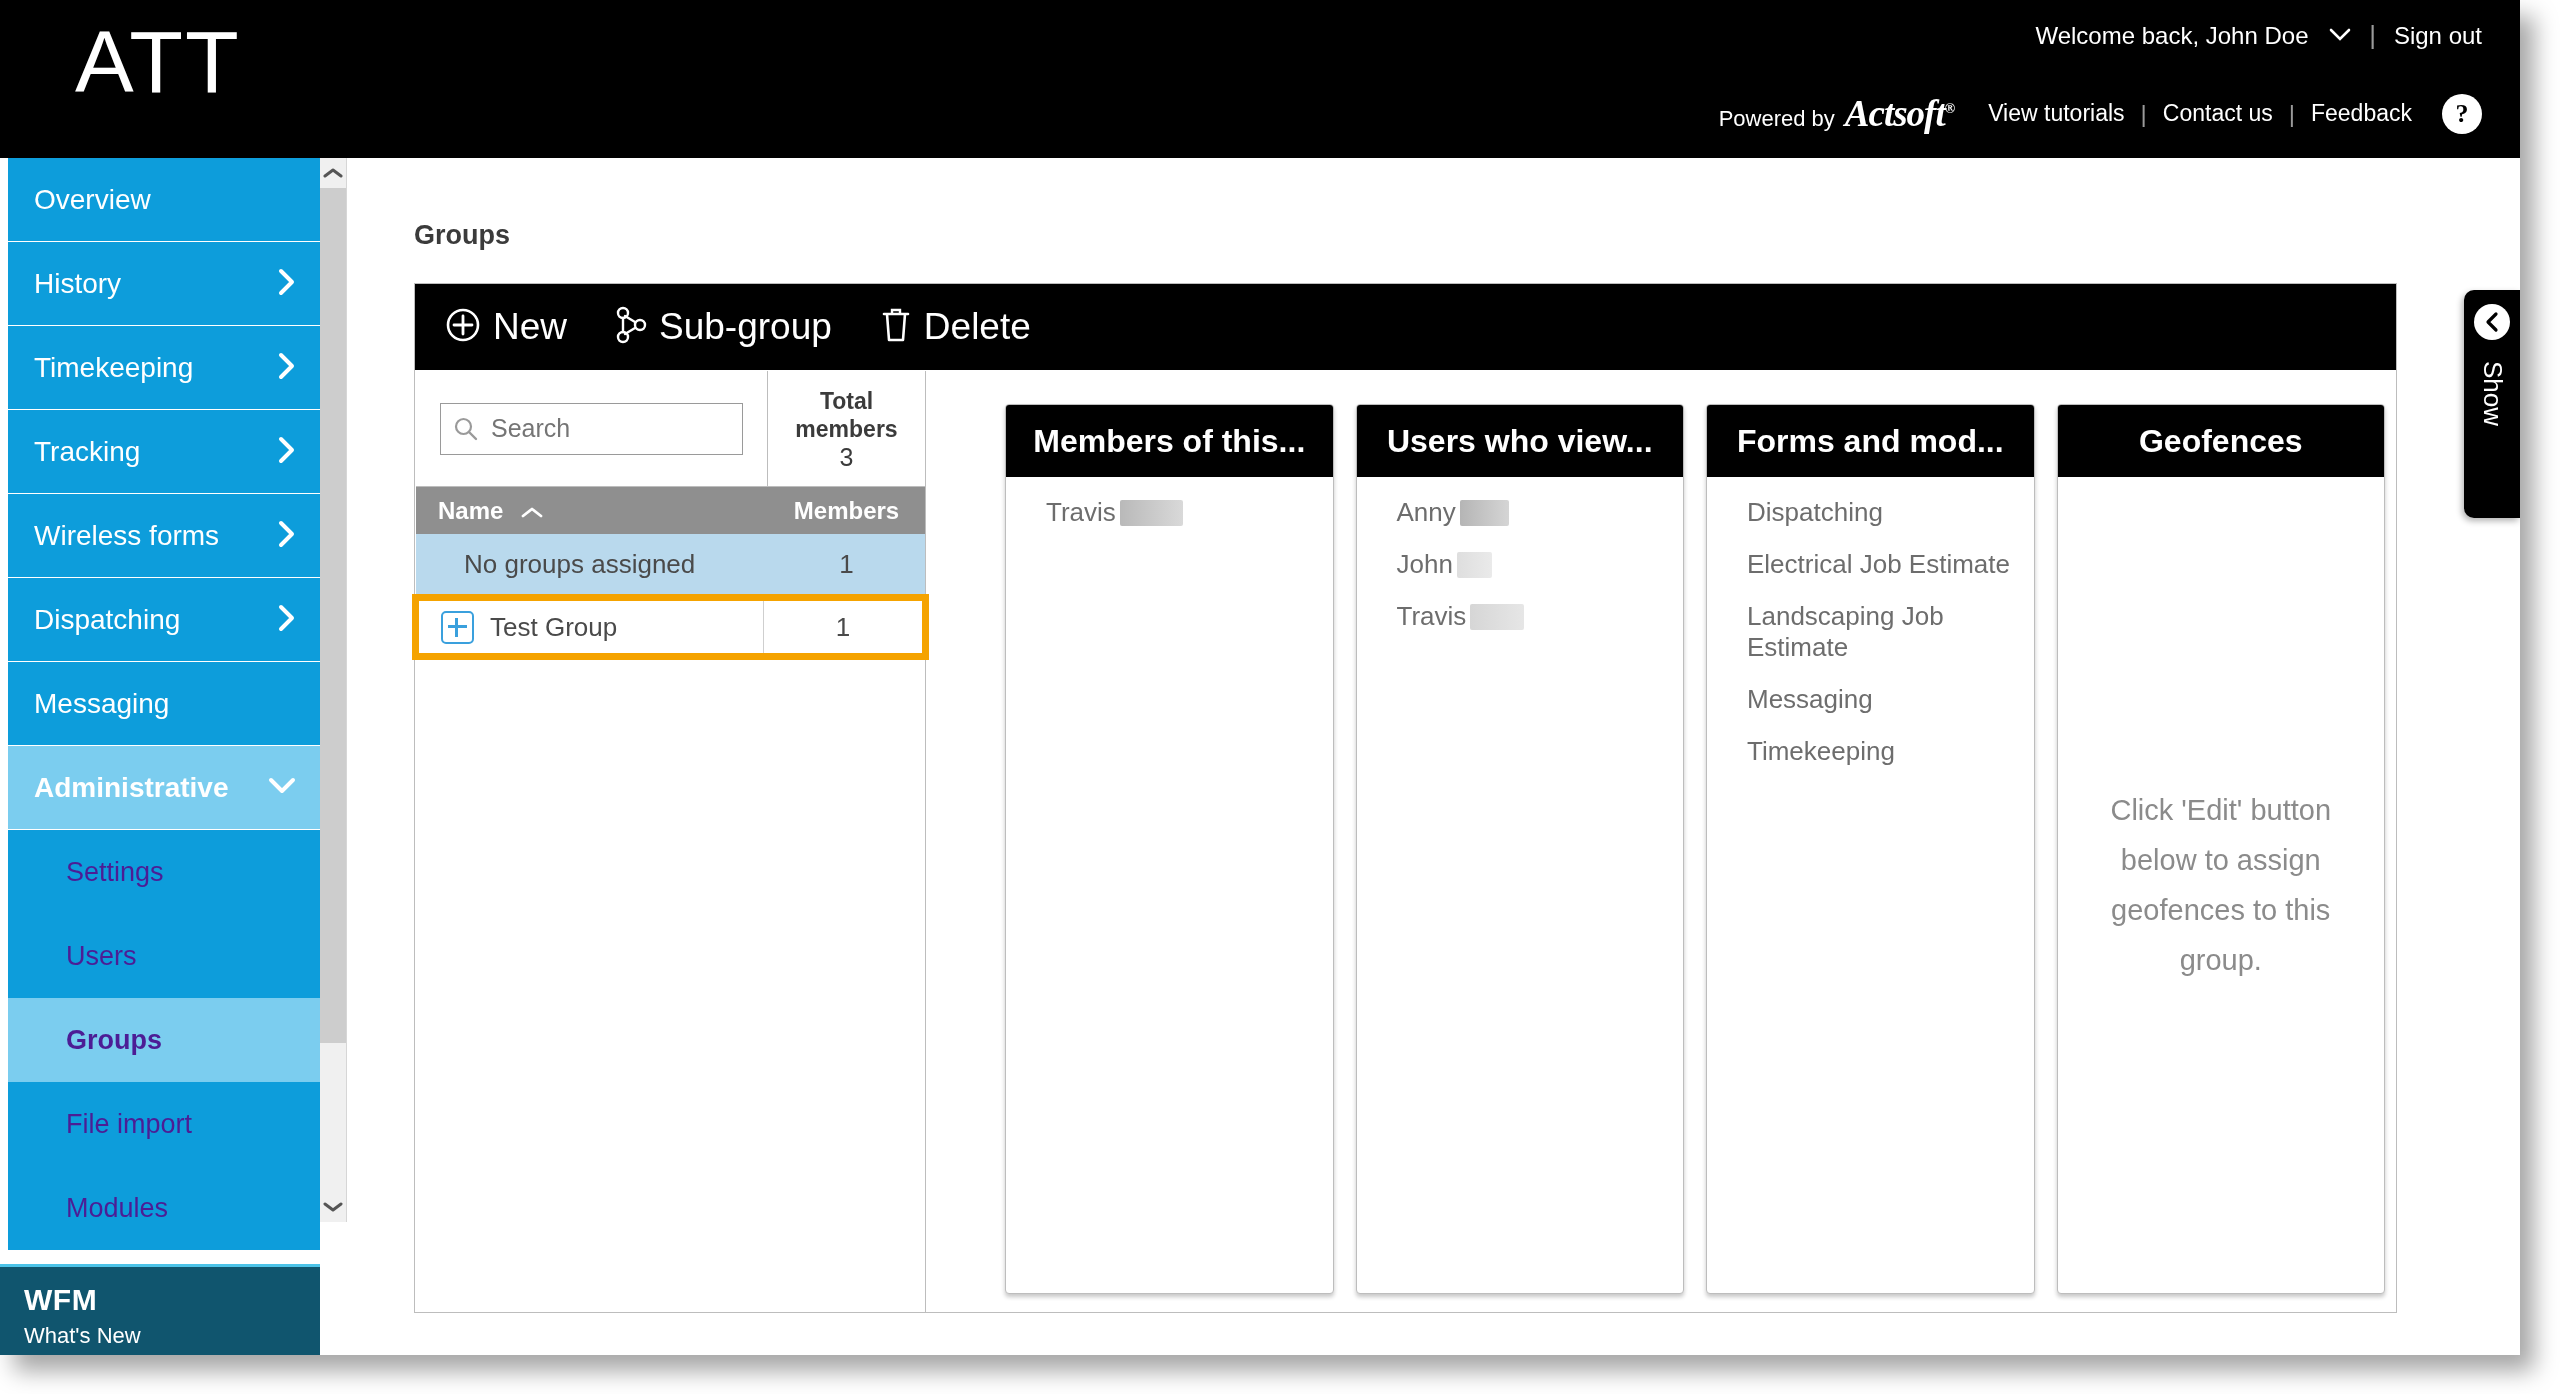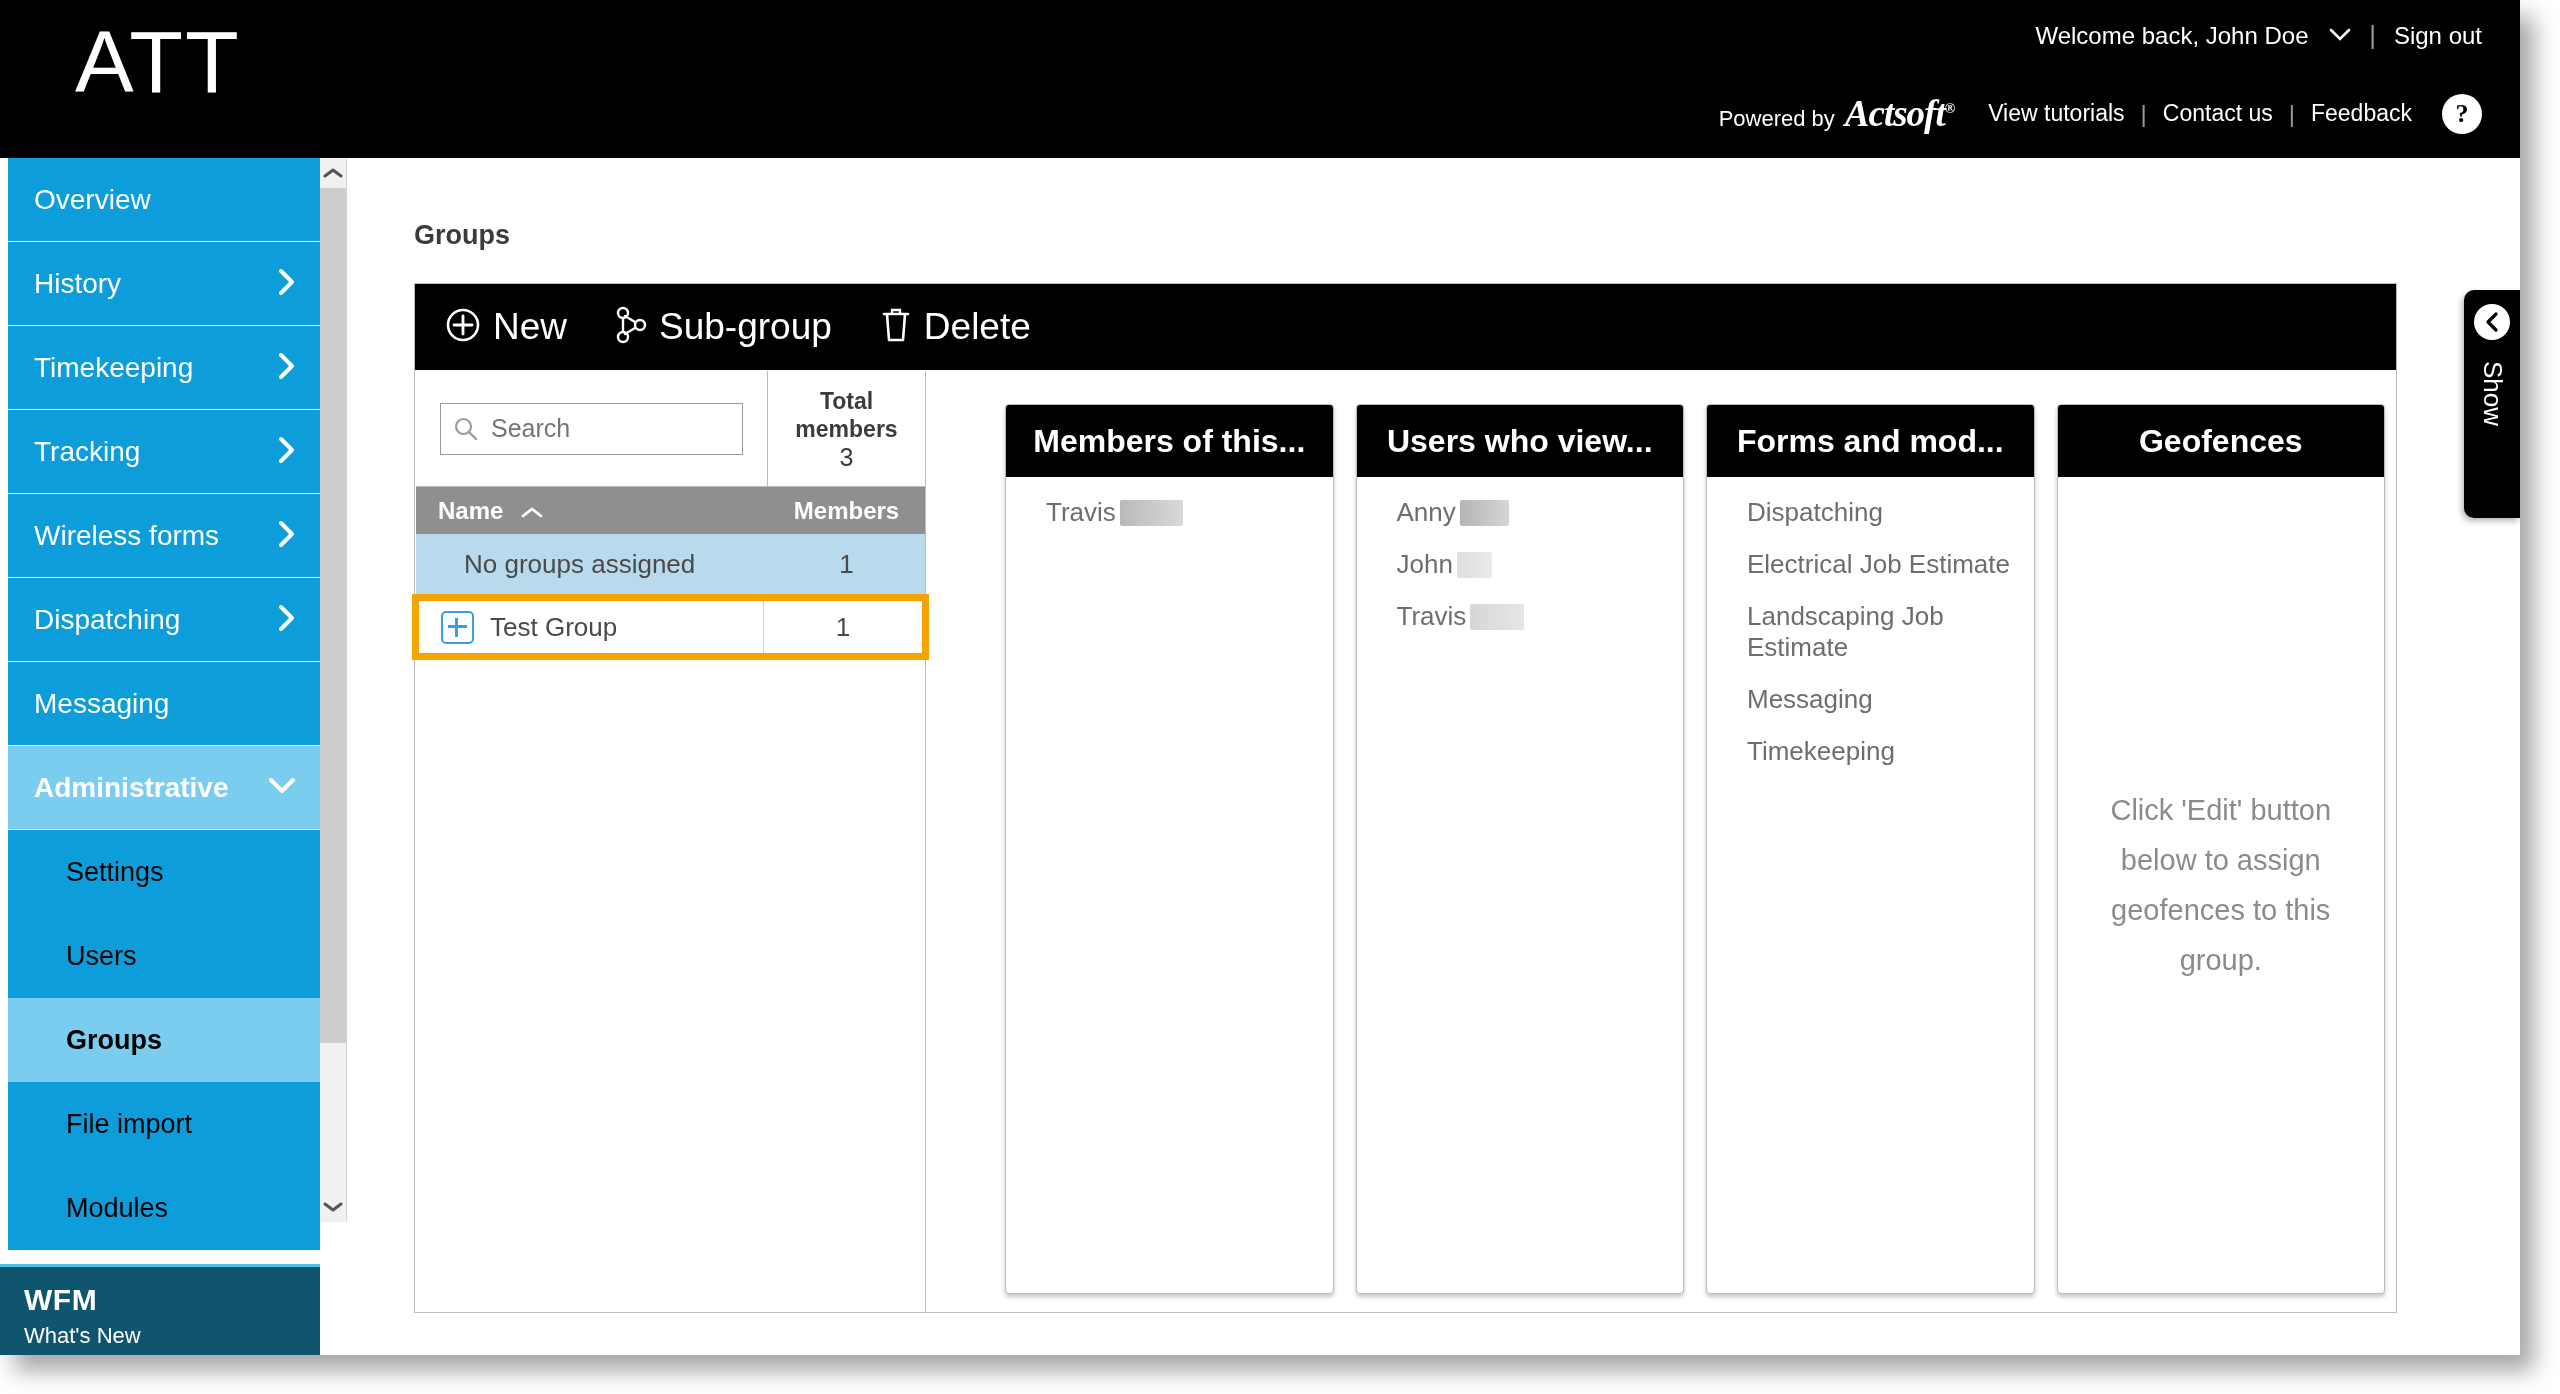--- a/index.html
+++ b/index.html
@@ -33,21 +33,21 @@
 
   
   #sidebar{position:absolute;left:0;top:158px;width:320px;height:1197px;background:#ffffff;overflow:hidden;}
   #nav{position:absolute;left:8px;top:0;width:320px;}
   .nav-item{position:relative;height:84px;background:#0d9ddb;color:#ffffff;
         display:flex;align-items:center;border-bottom:1px solid #ffffff;box-sizing:border-box;}
   .nav-item .lbl{font-size:28px;margin-left:26px;}
   .nav-item .arrow{position:absolute;right:32px;top:50%;transform:translateY(-50%);}
   .nav-item.active{background:#7bcdef;}
   .nav-item.active .lbl{font-weight:bold;text-align:right;}
-  .nav-sub{height:84px;background:#0d9ddb;color:#000000;display:flex;align-items:center;
+  .nav-sub{height:84px;background:#0d9ddb;color:#4c1d95;display:flex;align-items:center;
         border-bottom:0;box-sizing:border-box;}
   .nav-sub .lbl{font-size:27px;margin-left:58px;}
   .nav-sub.sel{background:#7bcdef;}
   .nav-sub.sel .lbl{font-weight:bold;}
   #wfm{position:absolute;left:0;top:1106px;width:320px;height:116px;background:#10556e;
        color:#ffffff;box-sizing:border-box;padding:16px 0 0 24px;border-top:3px solid #4cc3e8;}
   #wfm .t1{font-size:30px;font-weight:bold;letter-spacing:.5px;}
   #wfm .t2{font-size:22px;margin-top:6px;}
 
   

